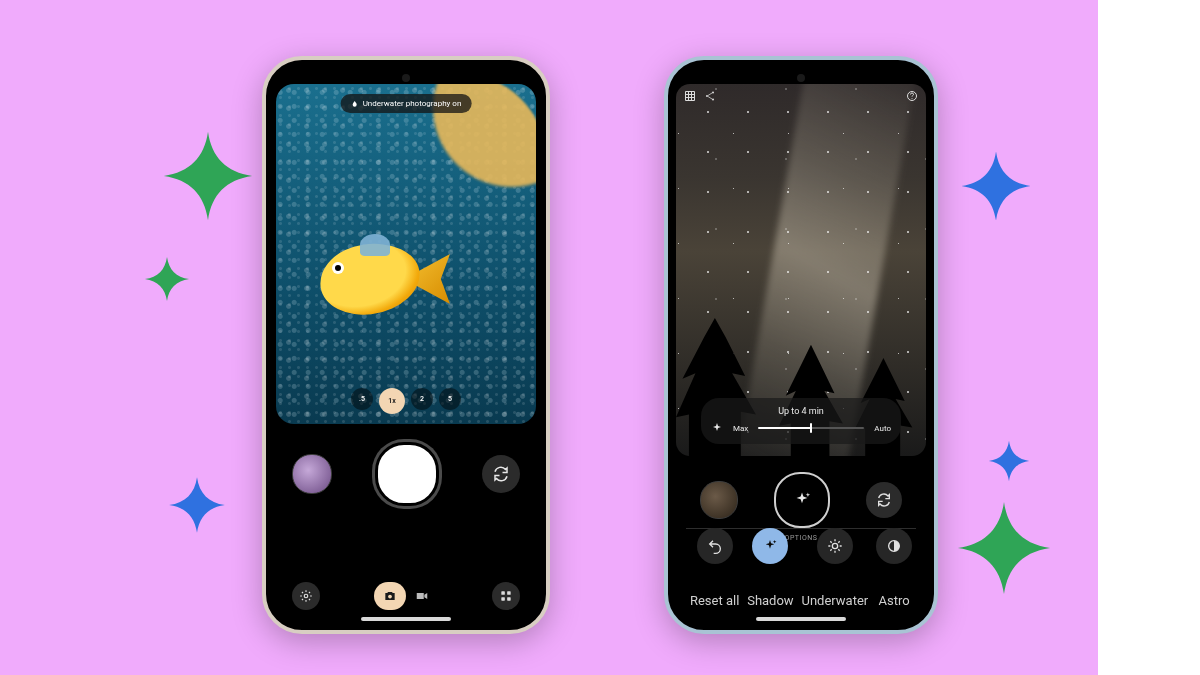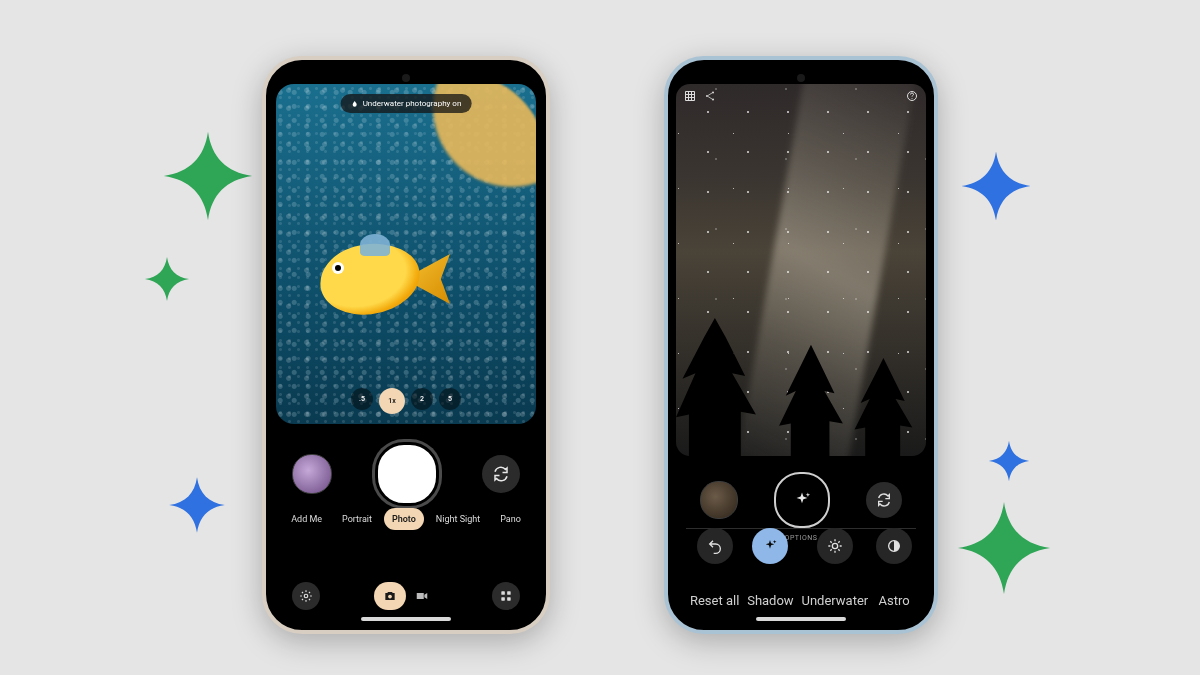--- a/index.html
+++ b/index.html
@@ -1,16 +1,16 @@
 <!DOCTYPE html>
 <html><head>
 <meta charset="utf-8">
 <style>
   html,body{margin:0;padding:0;width:1200px;height:675px;overflow:hidden;font-family:-apple-system,BlinkMacSystemFont,'Segoe UI',Roboto,sans-serif;}
-  .stage{position:relative;width:1200px;height:675px;background:#e5e5e5;}
+  .stage{position:relative;width:1098px;height:675px;background:#f0abfc;}
   .sparkle{position:absolute;}
   .phone{position:absolute;border-radius:40px;background:#000;box-shadow:0 8px 30px rgba(0,0,0,.25);}
   .phone-a{left:262px;top:56px;width:280px;height:570px;border:4px solid #d8cec2;}
   .phone-b{left:664px;top:56px;width:266px;height:570px;border:4px solid #a9c3d4;}
   .screen{position:absolute;top:4px;left:4px;right:4px;bottom:4px;border-radius:34px;background:#000;overflow:hidden;}
   .notch{position:absolute;top:10px;left:50%;transform:translateX(-50%);width:8px;height:8px;border-radius:50%;background:#1a1a1a;}
   .home-ind{position:absolute;bottom:5px;left:50%;transform:translateX(-50%);width:90px;height:4px;border-radius:2px;background:#fff;opacity:.85;}
   
   .vf-a{position:absolute;top:20px;left:6px;right:6px;height:340px;border-radius:18px;overflow:hidden;}
   .sea{position:absolute;inset:0;background:linear-gradient(180deg,#1a6f8e 0%,#0e4f6a 60%,#093a50 100%);}
@@ -130,27 +130,20 @@
       <div class="ctrl-a">
         <div class="row-top">
           <div class="thumb"></div>
           <div class="shutter"></div>
           <div class="flip">
             <svg width="18" height="18" viewBox="0 0 24 24">
                 <path fill="none" stroke="#e8e8e8" stroke-width="2" d="M4 9a8 8 0 0114-3l2-2v6h-6M20 15a8 8 0 01-14 3l-2 2v-6h6"></path>
               </svg>
           </div>
         </div>
-        <div class="modes">
-          <div class="mode">Add Me</div>
-          <div class="mode">Portrait</div>
-          <div class="mode sel">Photo</div>
-          <div class="mode">Night Sight</div>
-          <div class="mode">Pano</div>
-        </div>
         <div class="row-bot">
           <div class="chip-sm">
             <svg width="14" height="14" viewBox="0 0 24 24">
                 <circle cx="12" cy="12" r="3" fill="none" stroke="#ddd" stroke-width="2"></circle>
                 <path fill="none" stroke="#ddd" stroke-width="2" d="M12 2v3M12 19v3M2 12h3M19 12h3M5 5l2 2M17 17l2 2M19 5l-2 2M7 17l-2 2"></path>
               </svg>
           </div>
           <div class="pv-toggle">
             <div class="pv-btn sel">
               <svg width="14" height="14" viewBox="0 0 24 24">
@@ -200,20 +193,31 @@
                 <circle cx="18" cy="19" r="2" fill="#ddd"></circle>
                 <path stroke="#ddd" stroke-width="1.5" d="M8 11l8-5M8 13l8 5"></path>
               </svg>
           </div>
           <svg width="12" height="12" viewBox="0 0 24 24">
               <circle cx="12" cy="12" r="9" fill="none" stroke="#ddd" stroke-width="2"></circle>
               <path stroke="#ddd" stroke-width="2" fill="none" d="M9 9a3 3 0 116 0c0 2-3 2-3 4"></path>
               <circle cx="12" cy="17" r="1" fill="#ddd"></circle>
             </svg>
         </div>
+        <div class="panel">
+          <div class="panel-title">Up to 4 min</div>
+          <div class="panel-row">
+            <svg width="12" height="12" viewBox="0 0 24 24">
+                <path fill="#e8e8e8" d="M12 2l2 6 6 2-6 2-2 6-2-6-6-2 6-2z"></path>
+              </svg>
+            <span>Max</span>
+            <div class="slider"></div>
+            <span>Auto</span>
+          </div>
+        </div>
       </div>
 
       <div class="ctrl-b">
         <div class="row-b-top">
           <div class="thumb-b"></div>
           <div class="shutter-b">
             <svg width="20" height="20" viewBox="0 0 24 24">
                 <path fill="#e8e8e8" d="M12 3l1.6 4.9L18.5 9.5 13.6 11 12 16l-1.6-5L5.5 9.5l4.9-1.6zM19 3l.7 2 .1 0 2 .7-2 .7-.7 2-.7-2-2-.7 2-.7z"></path>
               </svg>
           </div>

